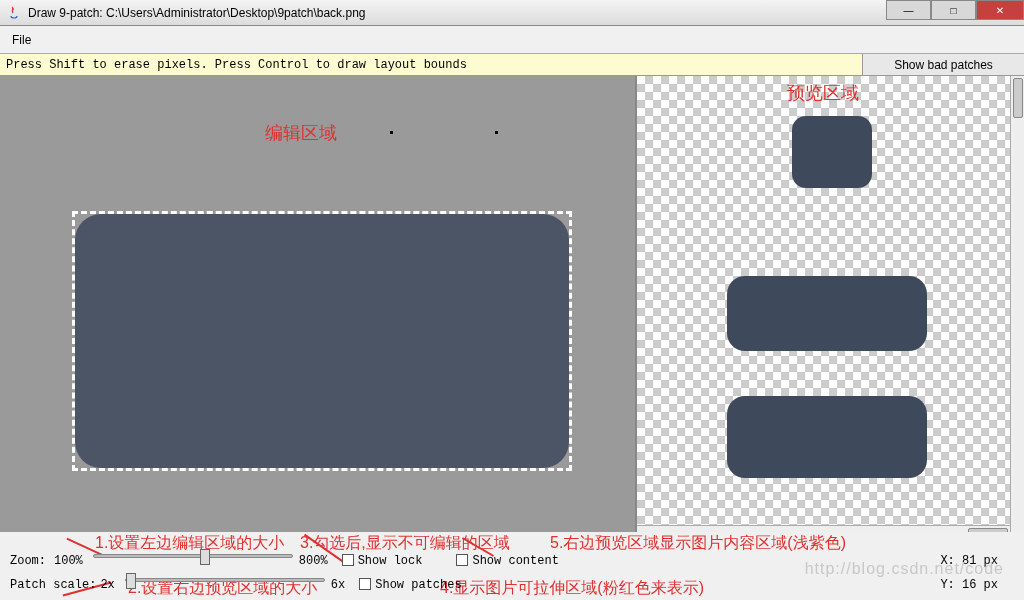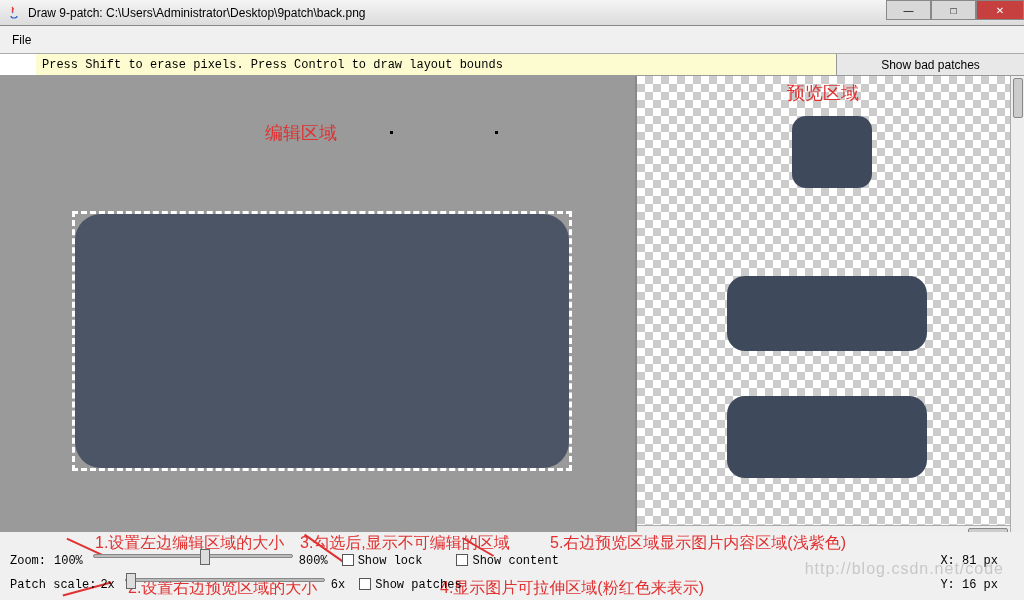--- a/index.html
+++ b/index.html
@@ -9,22 +9,22 @@
 .titlebar .java-icon { width: 16px; height: 16px; margin-right: 6px; display: flex; align-items: center; justify-content: center; }
 .titlebar .title-text { flex: 1; color: #000; font-size: 12px; }
 .winbtns { display: flex; height: 100%; }
 .winbtn { width: 45px; height: 20px; margin-top: 0; background: #d8d8d8; border: 1px solid #888; display: flex; align-items: center; justify-content: center; font-size: 10px; }
 .winbtn.close { background: #c74040; color: #fff; width: 48px; }
 
 .menubar { height: 28px; border-bottom: 1px solid #aaa; background: #f0f0f0; padding-left: 6px; display: flex; align-items: center; }
 .menu-item { padding: 0 6px; }
 
 .hintbar { height: 22px; display: flex; border-bottom: 1px solid #999; }
-.hint-text { flex: 1; background: #fcfcd0; padding-left: 6px; font-family: "Courier New", monospace; font-size: 12px; display: flex; align-items: center; margin-left: 36px; }
-.hint-btn { width: 188px; background: #e8e8e8; border-left: 1px solid #999; display: flex; align-items: center; justify-content: center; }
+.hint-text { flex: 1; background: #fcfcd0; padding-left: 6px; font-family: "Courier New", monospace; font-size: 12px; display: flex; align-items: center; }
+.hint-btn { width: 162px; background: #e8e8e8; border-left: 1px solid #999; display: flex; align-items: center; justify-content: center; }
 
 .workspace { height: 463px; display: flex; position: relative; }
 .edit-pane { width: 637px; background: #9a9a9a; position: relative; border-right: 2px solid #888; }
 .preview-pane { flex: 1; position: relative; background-color: #fff;
   background-image:
     linear-gradient(45deg,#ccc 25%,transparent 25%),
     linear-gradient(-45deg,#ccc 25%,transparent 25%),
     linear-gradient(45deg,transparent 75%,#ccc 75%),
     linear-gradient(-45deg,transparent 75%,#ccc 75%);
   background-size: 16px 16px;

